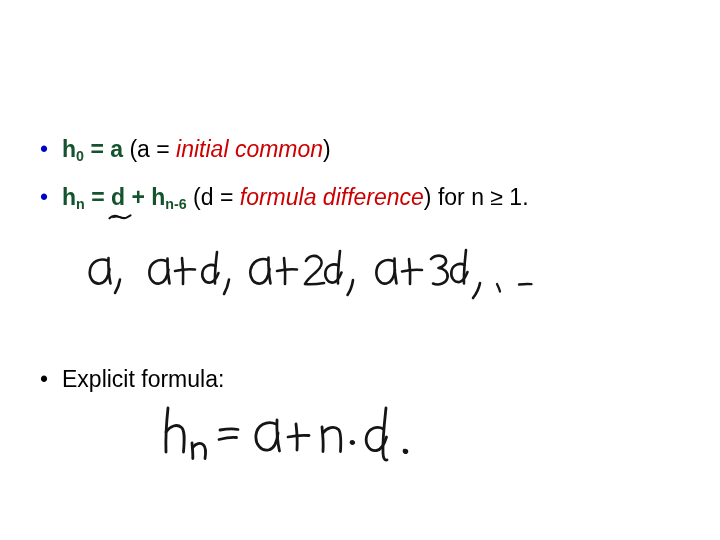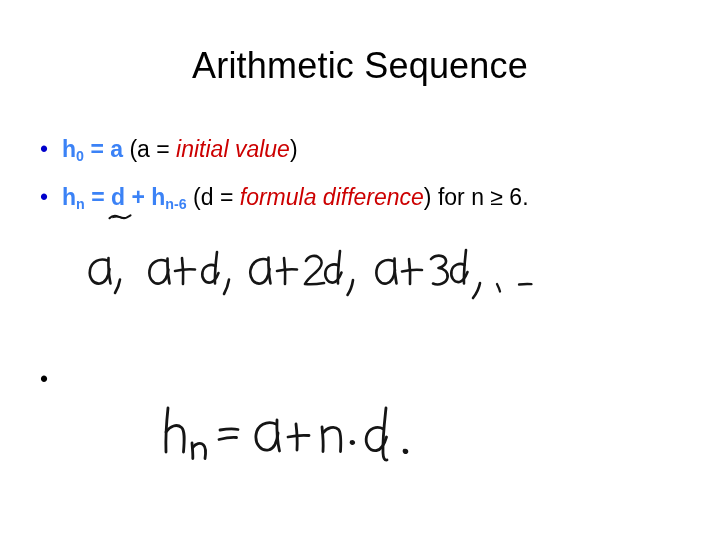--- a/index.html
+++ b/index.html
@@ -50,21 +50,21 @@
   .bullet-dot.black { color: #000000; }
 
   .bullet-text {
     flex: 0 0 auto;
     font-size: 23px;
     line-height: 30px;
     color: #000000;
   }
 
   .eq {
-    color: #3b82f6;
+    color: #14532d;
     font-weight: bold;
     text-align: center;
   }
   .term {
     color: #CC0000;
     font-style: italic;
   }
   .plain { color: #000000; font-weight: normal; font-style: normal; }
 
   sub.sb {
@@ -96,33 +96,32 @@
     overflow: visible;
   }
   #hand-series { left: 82px; top: 246px; }
   #hand-explicit { left: 150px; top: 398px; }
 </style>
 </head>
 <body>
 
 <div id="slide">
 
-  <div id="slide-title">Arithmetic Sequence</div>
 
   <div class="bullet-row" style="left:40px; top:134px;">
     <span class="bullet-dot blue">•</span>
-    <span class="bullet-text"><b class="eq"><span>h</span><sub class="sb">0</sub><span> = a</span></b><span class="plain"> (a = </span><span class="term">initial value</span><span class="plain">)</span></span>
+    <span class="bullet-text"><b class="eq"><span>h</span><sub class="sb">0</sub><span> = a</span></b><span class="plain"> (a = </span><span class="term">initial common</span><span class="plain">)</span></span>
   </div>
 
   <div class="bullet-row" style="left:40px; top:182px;">
     <span class="bullet-dot blue">•</span>
     <span class="bullet-text"><b class="eq"><span>h</span><sub class="sb">n</sub><span> = </span><span class="underline-wrap"><span>d</span><svg class="squiggle" viewBox="0 0 24 10">
               <path d="M1.5 7.2 C4 4.6, 7.5 4.2, 10.5 5.6 C13 6.8, 15.5 7.9, 18.5 6.6 C20 5.9, 21.2 5.2, 22.5 4.4" stroke="#111111" stroke-width="2.1" fill="none" stroke-linecap="round"></path>
               <path d="M5 6.4 C8 5.4, 11.5 5.8, 14 6.8" stroke="#111111" stroke-width="1.5" fill="none" stroke-linecap="round"></path>
-            </svg></span><span> + h</span><sub class="sb">n-6</sub></b><span class="plain"> (d = </span><span class="term">formula difference</span><span class="plain">)</span><span class="plain"> for n ≥ 6.</span></span>
+            </svg></span><span> + h</span><sub class="sb">n-6</sub></b><span class="plain"> (d = </span><span class="term">formula difference</span><span class="plain">)</span><span class="plain"> for n ≥ 1.</span></span>
   </div>
 
   <div class="handwriting" id="hand-series">
     <svg width="460" height="64" viewBox="0 0 460 64">
       <g fill="none" stroke="#151515" stroke-width="2.6" stroke-linecap="round" stroke-linejoin="round">
 
         <path d="M25.5 14.5 C18 11.5, 9.5 15.5, 8 24 C6.6 32, 11.5 38.5, 18 37.5 C23.5 36.6, 26.5 30.5, 27.5 23"></path>
         <path d="M26.5 12 C26.2 20, 26.6 29, 28.5 37.5"></path>
 
         <path d="M38 33.5 C37.2 38.5, 35.5 43, 33 47"></path>
@@ -166,20 +165,21 @@
 
         <path d="M415 38 C416.5 41, 417.5 43.5, 418 45.5" stroke-width="2.3"></path>
         <path d="M437 38.5 C441.5 38, 446 37.8, 449.5 38.2" stroke-width="2.3"></path>
         <path d="M466 36 C467 37.5, 467.5 38.6, 467.8 39.5" stroke-width="2.6"></path>
       </g>
     </svg>
   </div>
 
   <div class="bullet-row" style="left:40px; top:364px;">
     <span class="bullet-dot black">•</span>
+    <span class="bullet-text">Explicit formula:</span>
   </div>
 
   <div class="handwriting" id="hand-explicit">
     <svg width="300" height="80" viewBox="0 0 300 80">
       <g fill="none" stroke="#151515" stroke-width="2.8" stroke-linecap="round" stroke-linejoin="round">
 
         <path d="M18 10 C16.5 24, 15.5 40, 16 54"></path>
         <path d="M16 34 C20 28, 27 25.5, 31.5 29.5 C35 32.6, 34.5 42, 33.5 54"></path>
 
         <path d="M42 45 C42.5 50.5, 43 56, 42.8 60.5"></path>

